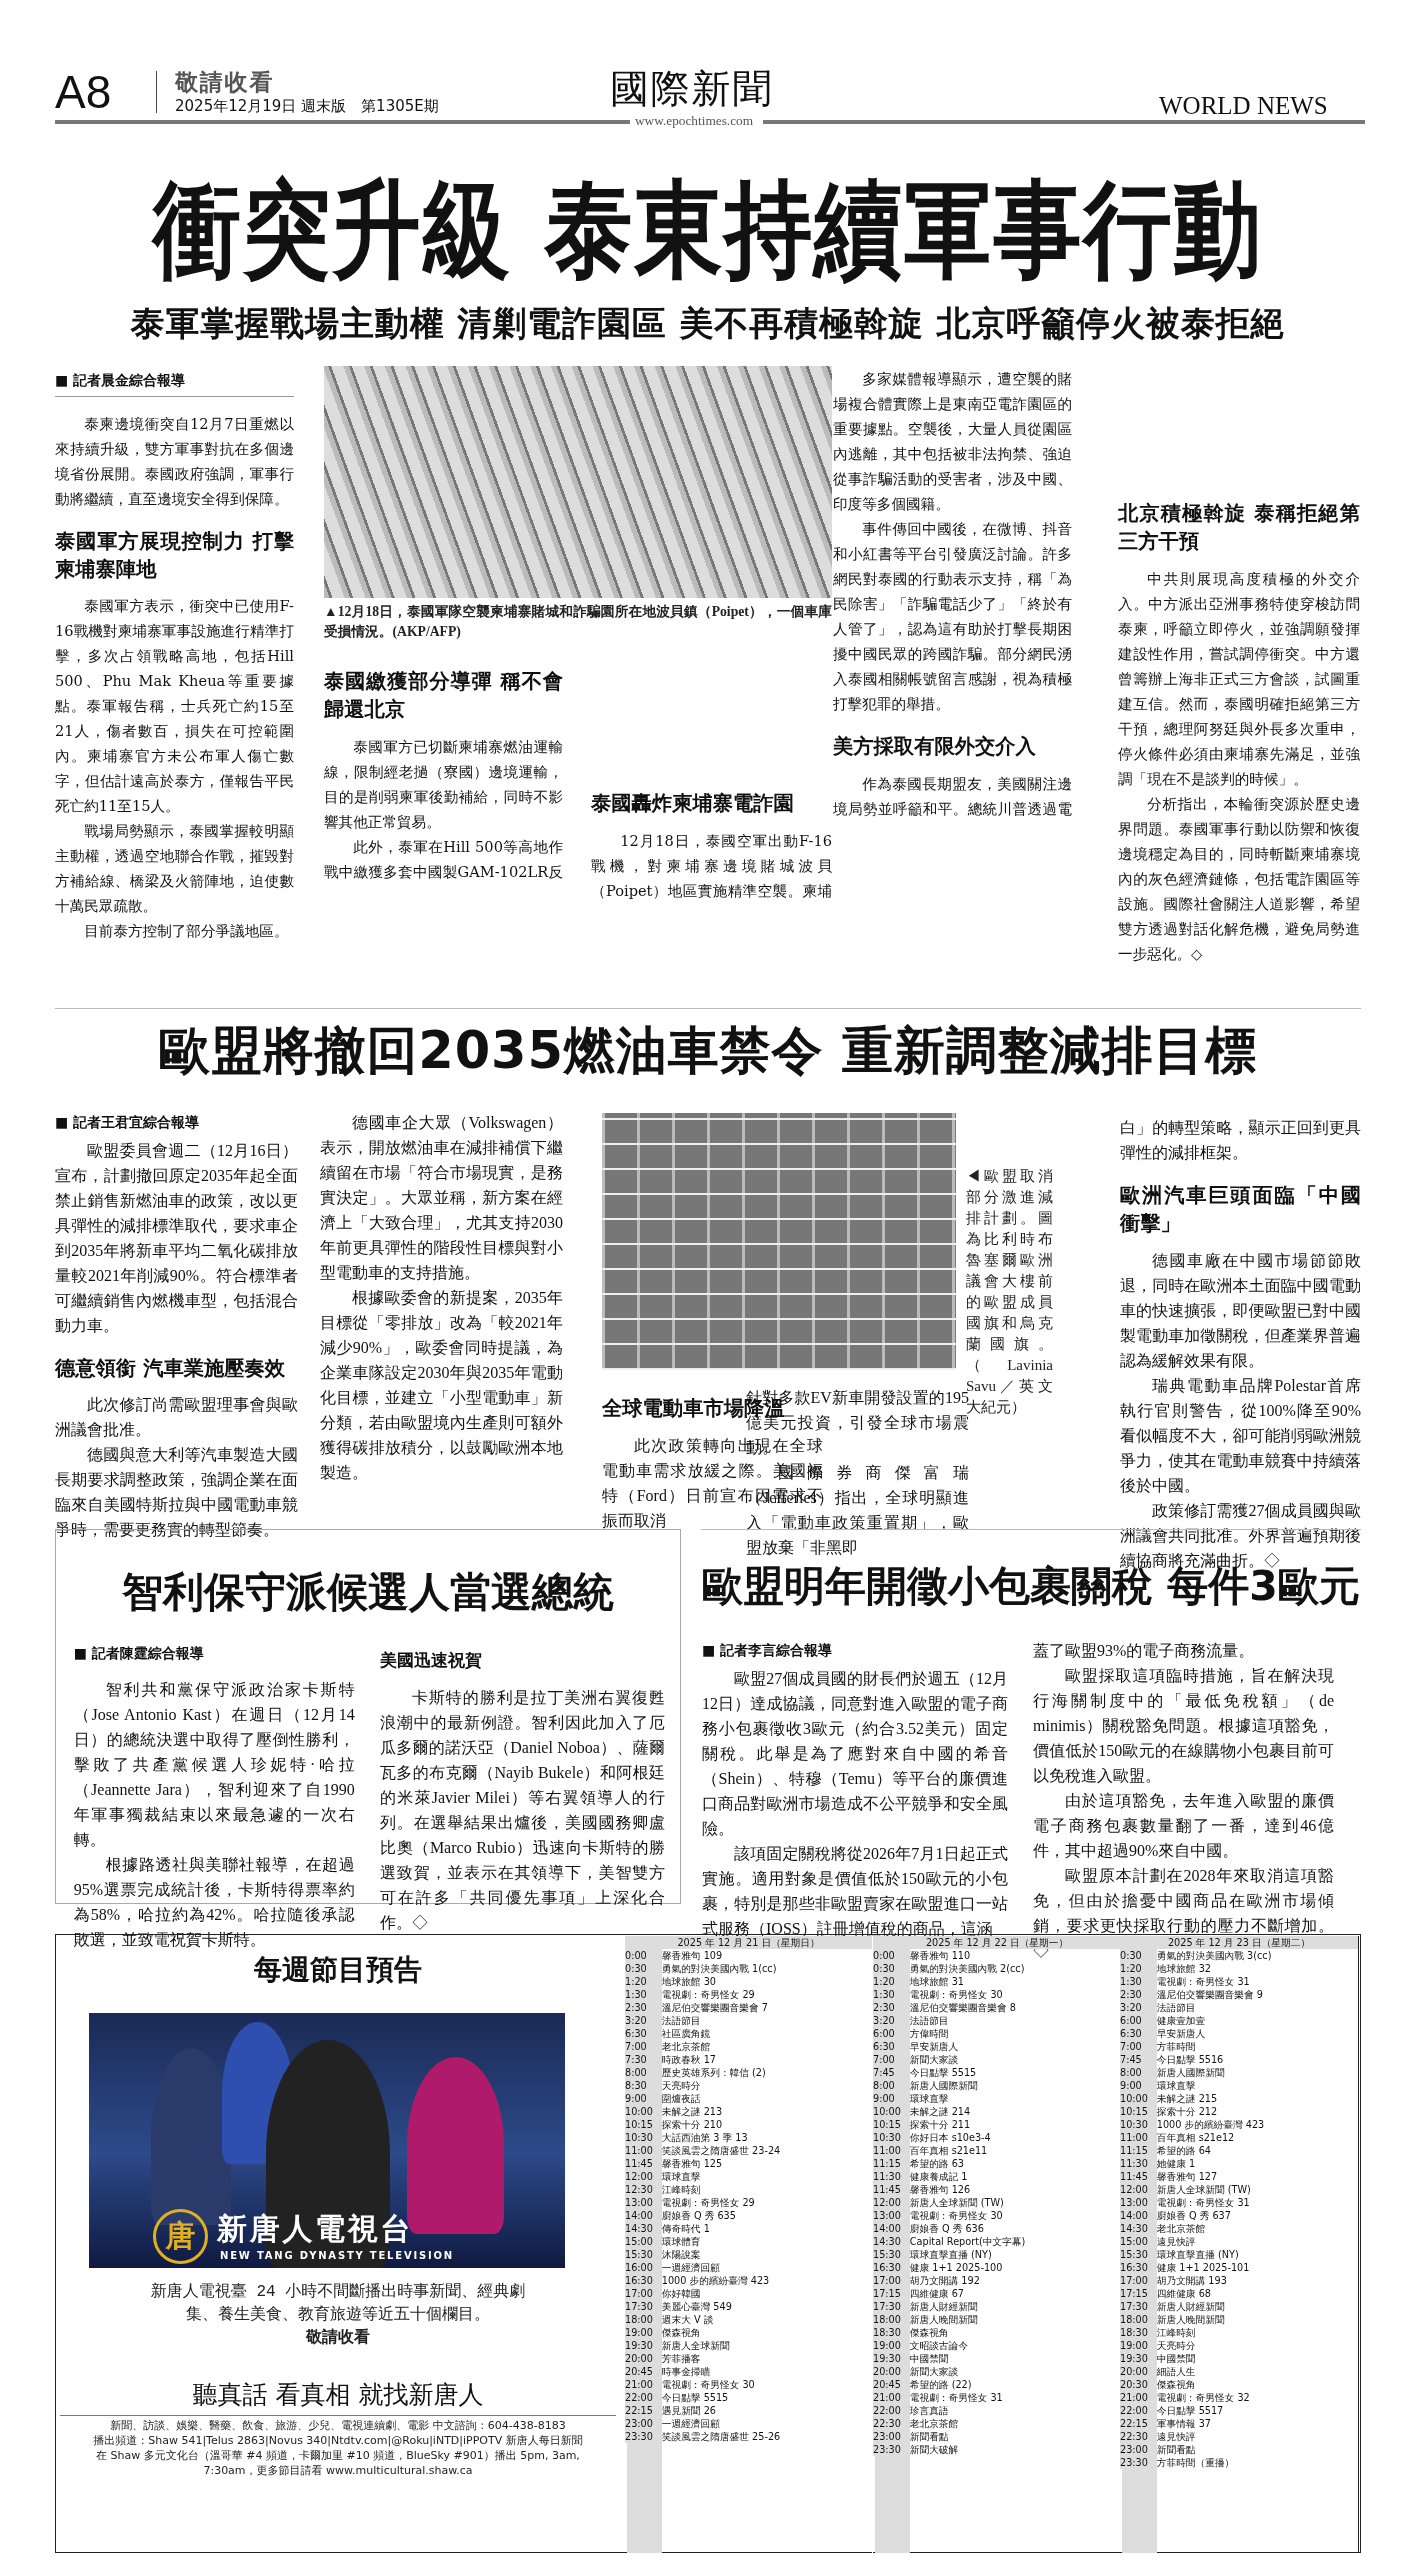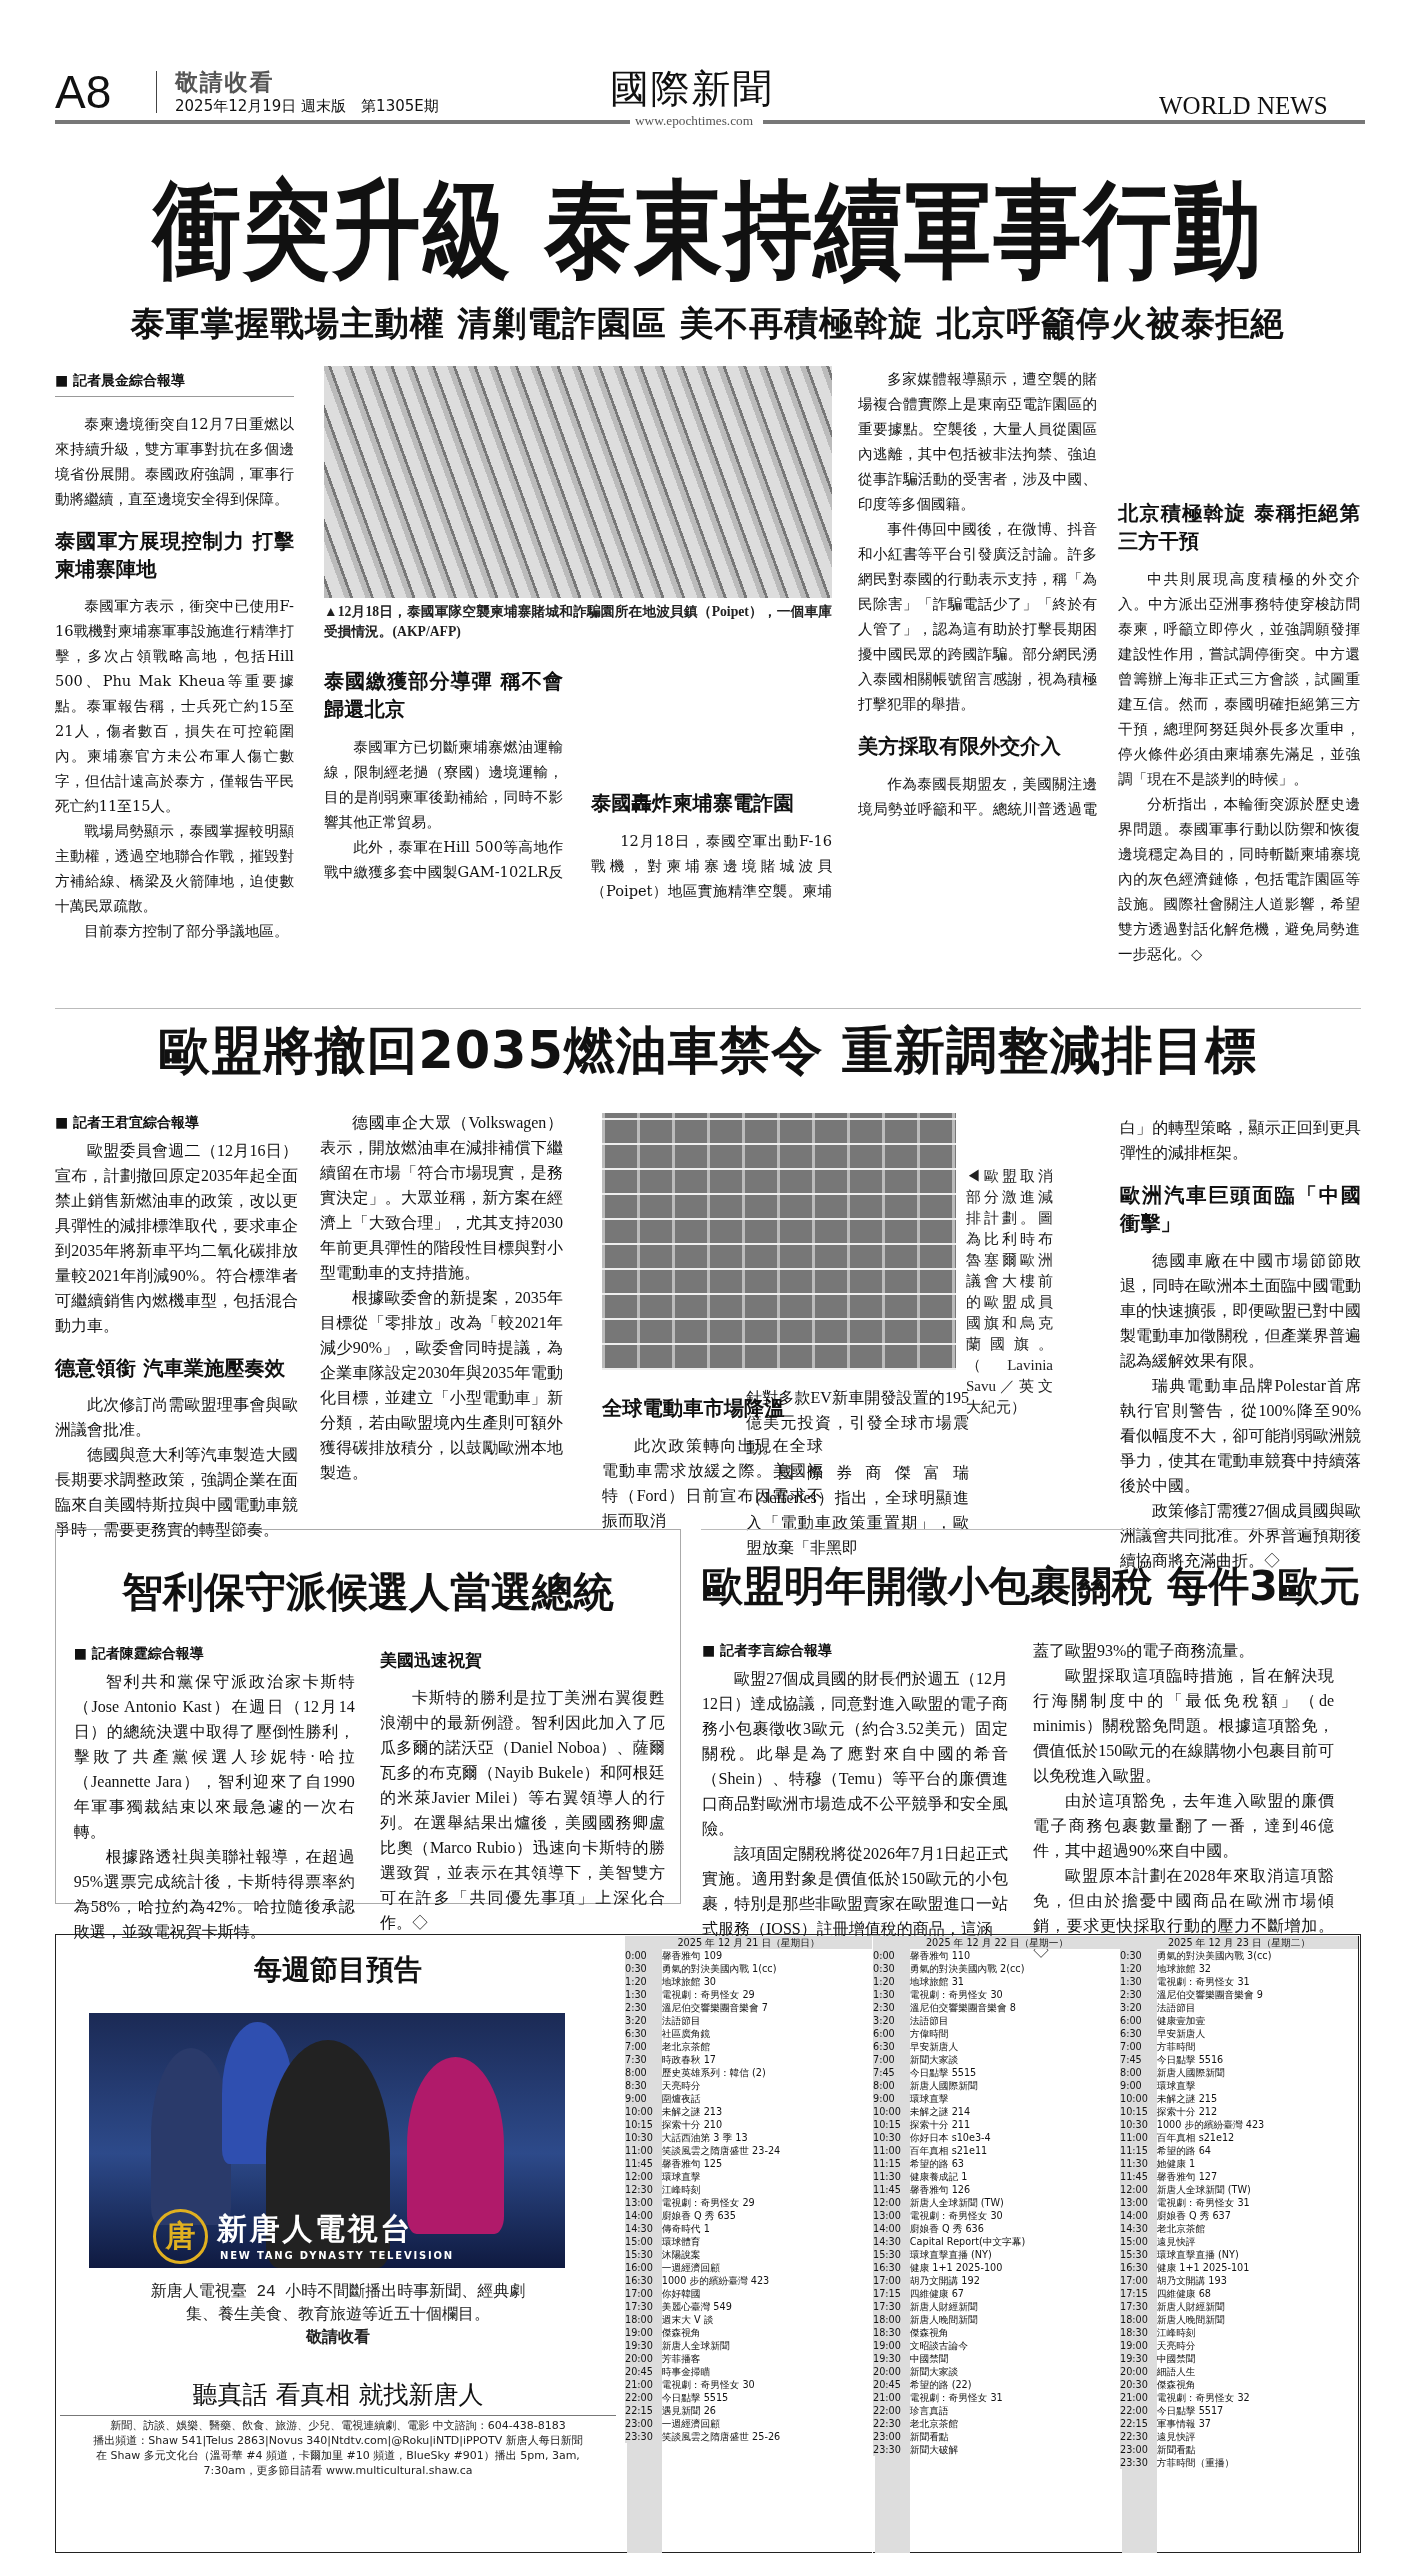--- a/index.html
+++ b/index.html
@@ -78,21 +78,21 @@
   <div class="sec-h">泰國繳獲部分導彈 稱不會歸還北京</div>
   <p>泰國軍方已切斷柬埔寨燃油運輸線，限制經老撾（寮國）邊境運輸，目的是削弱柬軍後勤補給，同時不影響其他正常貿易。</p>
   <p style="height:50px;overflow:hidden">此外，泰軍在Hill 500等高地作戰中繳獲多套中國製GAM-102LR反坦克導彈（部分未拆封），泰國國防部表示依法保留戰利品，無需歸還製造國，反映泰軍地面作戰效率及裝備訓練優勢。北京方面未正面回應。</p>
 </div>
 
 <div class="abs col" style="left:591px;top:672px;width:241px">
   <div class="sec-h" style="margin-top:117px">泰國轟炸柬埔寨電詐園</div>
   <p style="height:74px;overflow:hidden">12月18日，泰國空軍出動F-16戰機，對柬埔寨邊境賭城波貝（Poipet）地區實施精準空襲。柬埔寨方面指控泰軍轟炸市區建築；但泰國軍方強調，打擊目標為至少6處與跨國詐騙活動有關的設施，其中部分賭場與酒店早已被美國列入制裁名單。泰方指出，這些場所長期被用作犯罪據點，並為武裝活動提供掩護。</p>
 </div>
 
-<div class="abs col" style="left:858px;top:366px;width:239px">
+<div class="abs col" style="left:833px;top:366px;width:239px">
   <p>多家媒體報導顯示，遭空襲的賭場複合體實際上是東南亞電詐園區的重要據點。空襲後，大量人員從園區內逃離，其中包括被非法拘禁、強迫從事詐騙活動的受害者，涉及中國、印度等多個國籍。</p>
   <p>事件傳回中國後，在微博、抖音和小紅書等平台引發廣泛討論。許多網民對泰國的行動表示支持，稱「為民除害」「詐騙電話少了」「終於有人管了」，認為這有助於打擊長期困擾中國民眾的跨國詐騙。部分網民湧入泰國相關帳號留言感謝，視為積極打擊犯罪的舉措。</p>
   <div class="sec-h">美方採取有限外交介入</div>
   <p style="height:50px;overflow:hidden">作為泰國長期盟友，美國關注邊境局勢並呼籲和平。總統川普透過電話外交推動雙方遵守停火承諾，美國大使館建議公民避開邊境地區。美方態度謹慎，未直接干預軍事行動，但明顯支持泰國維護邊境安全。</p>
 </div>
 
 <div class="abs col" style="left:1118px;top:366px;width:242px">
   <div class="sec-h" style="margin-top:133px">北京積極斡旋 泰稱拒絕第三方干預</div>
   <p>中共則展現高度積極的外交介入。中方派出亞洲事務特使穿梭訪問泰柬，呼籲立即停火，並強調願發揮建設性作用，嘗試調停衝突。中方還曾籌辦上海非正式三方會談，試圖重建互信。然而，泰國明確拒絕第三方干預，總理阿努廷與外長多次重申，停火條件必須由柬埔寨先滿足，並強調「現在不是談判的時候」。</p>
   <p>分析指出，本輪衝突源於歷史邊界問題。泰國軍事行動以防禦和恢復邊境穩定為目的，同時斬斷柬埔寨境內的灰色經濟鏈條，包括電詐園區等設施。國際社會關注人道影響，希望雙方透過對話化解危機，避免局勢進一步惡化。◇</p>
@@ -148,21 +148,21 @@
   <p style="text-indent:0">白」的轉型策略，顯示正回到更具彈性的減排框架。</p>
   <div class="sec-h">歐洲汽車巨頭面臨「中國衝擊」</div>
   <p>德國車廠在中國市場節節敗退，同時在歐洲本土面臨中國電動車的快速擴張，即便歐盟已對中國製電動車加徵關稅，但產業界普遍認為緩解效果有限。</p>
   <p>瑞典電動車品牌Polestar首席執行官則警告，從100%降至90%看似幅度不大，卻可能削弱歐洲競爭力，使其在電動車競賽中持續落後於中國。</p>
   <p>政策修訂需獲27個成員國與歐洲議會共同批准。外界普遍預期後續協商將充滿曲折。◇</p>
 </div>
 
 <div class="abs box" style="left:55px;top:1529px;width:626px;height:375px">
   <div class="abs headline3" style="left:0;top:35px;width:100%;text-align:center">智利保守派候選人當選總統</div>
   <div class="abs col" style="left:17.7px;top:111px;width:281px;font-family:'Liberation Serif',serif;font-size:16px;line-height:25px">
-    <div class="byline" style="border:none;margin-bottom:0">記者陳霆綜合報導</div>
+    <div class="byline" style="border:none;margin-bottom:8px">記者陳霆綜合報導</div>
     <p>智利共和黨保守派政治家卡斯特（Jose Antonio Kast）在週日（12月14日）的總統決選中取得了壓倒性勝利，擊敗了共產黨候選人珍妮特·哈拉（Jeannette Jara），智利迎來了自1990年軍事獨裁結束以來最急遽的一次右轉。</p>
     <p>根據路透社與美聯社報導，在超過95%選票完成統計後，卡斯特得票率約為58%，哈拉約為42%。哈拉隨後承認敗選，並致電祝賀卡斯特。</p>
   </div>
   <div class="abs col" style="left:324px;top:111px;width:285px;font-family:'Liberation Serif',serif;font-size:16px;line-height:25px">
     <div class="sec-h" style="margin-top:5.3px;font-size:17px">美國迅速祝賀</div>
     <p>卡斯特的勝利是拉丁美洲右翼復甦浪潮中的最新例證。智利因此加入了厄瓜多爾的諾沃亞（Daniel Noboa）、薩爾瓦多的布克爾（Nayib Bukele）和阿根廷的米萊Javier Milei）等右翼領導人的行列。在選舉結果出爐後，美國國務卿盧比奧（Marco Rubio）迅速向卡斯特的勝選致賀，並表示在其領導下，美智雙方可在許多「共同優先事項」上深化合作。◇</p>
   </div>
 </div>
 
 <div class="abs hr" style="left:701px;top:1529px;width:660px"></div>

